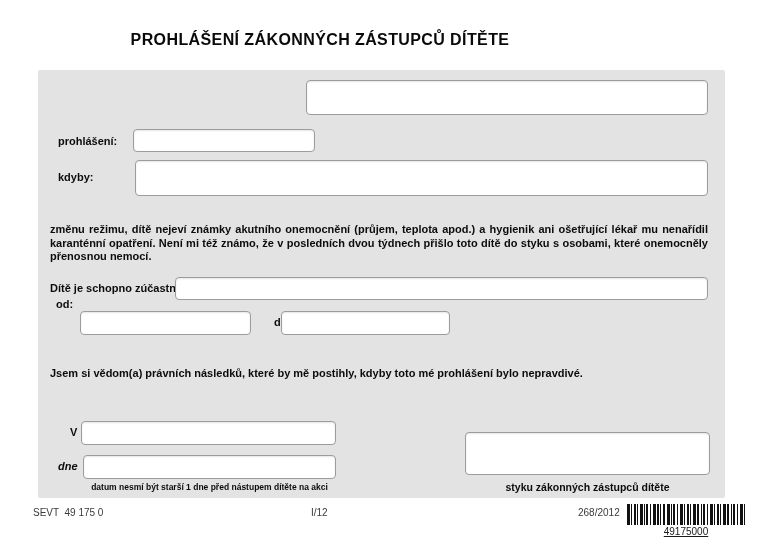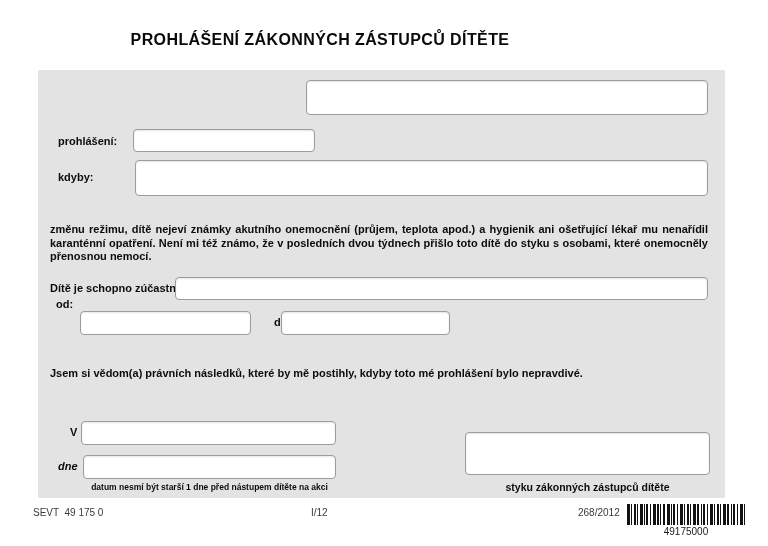--- a/index.html
+++ b/index.html
@@ -156,15 +156,15 @@
           <rect x="96" y="0" width="3" height="21"></rect>
         <rect x="100" y="0" width="2" height="21"></rect>
           <rect x="104" y="0" width="1" height="21"></rect>
         <rect x="106" y="0" width="2" height="21"></rect>
           <rect x="110" y="0" width="1" height="21"></rect>
         <rect x="113" y="0" width="3" height="21"></rect>
           <rect x="117" y="0" width="1" height="21"></rect>
       </g>
     </svg>
   </div>
-  <div id="barcode-number" class="abs" style="left:627px; top:526px; width:118px;">49175000</div>
+  <div id="barcode-number" class="abs" style="left:627px; top:526px; width:118px;text-decoration:underline;">49175000</div>
 
 </div>
 
 </body></html>

